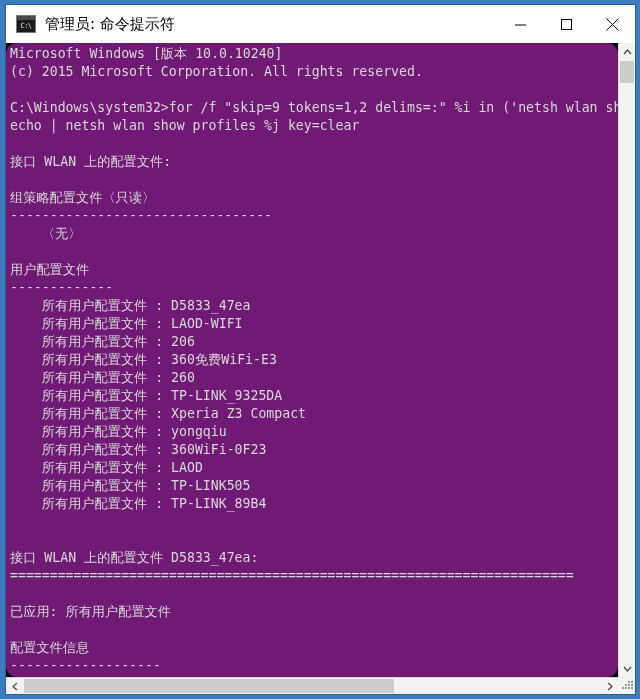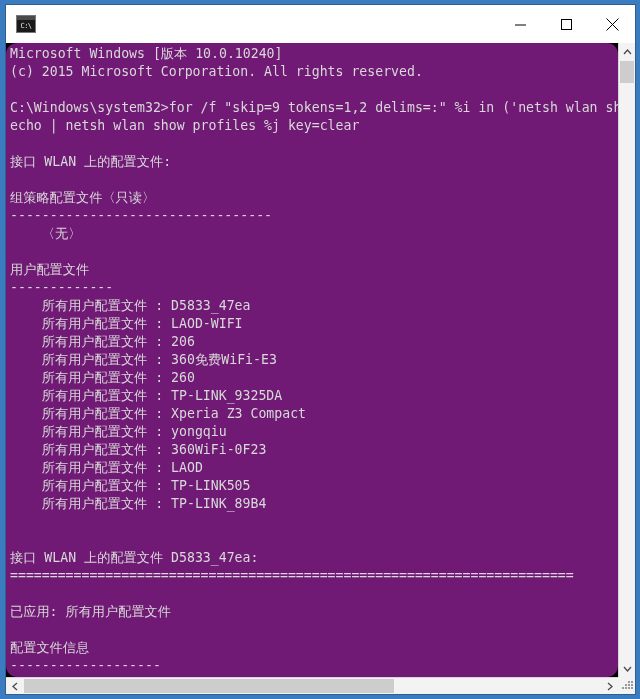--- a/index.html
+++ b/index.html
@@ -205,20 +205,21 @@
 
 <div id="window">
   <div id="window-inner">
 
     <div id="titlebar">
       <div id="title-left">
         <span id="app-icon">
           <span class="bar"></span>
           <span class="body">C:\</span>
         </span>
+        <span id="title-text">管理员: 命令提示符</span>
       </div>
       <div id="title-buttons">
         <button class="winbtn">
           <span>
             <svg width="13" height="13" viewBox="0 0 13 13" aria-hidden="true">
               <line x1="1" y1="7" x2="12" y2="7" stroke="#000" stroke-width="1"></line>
             </svg>
           </span>
         </button>
         <button class="winbtn">

